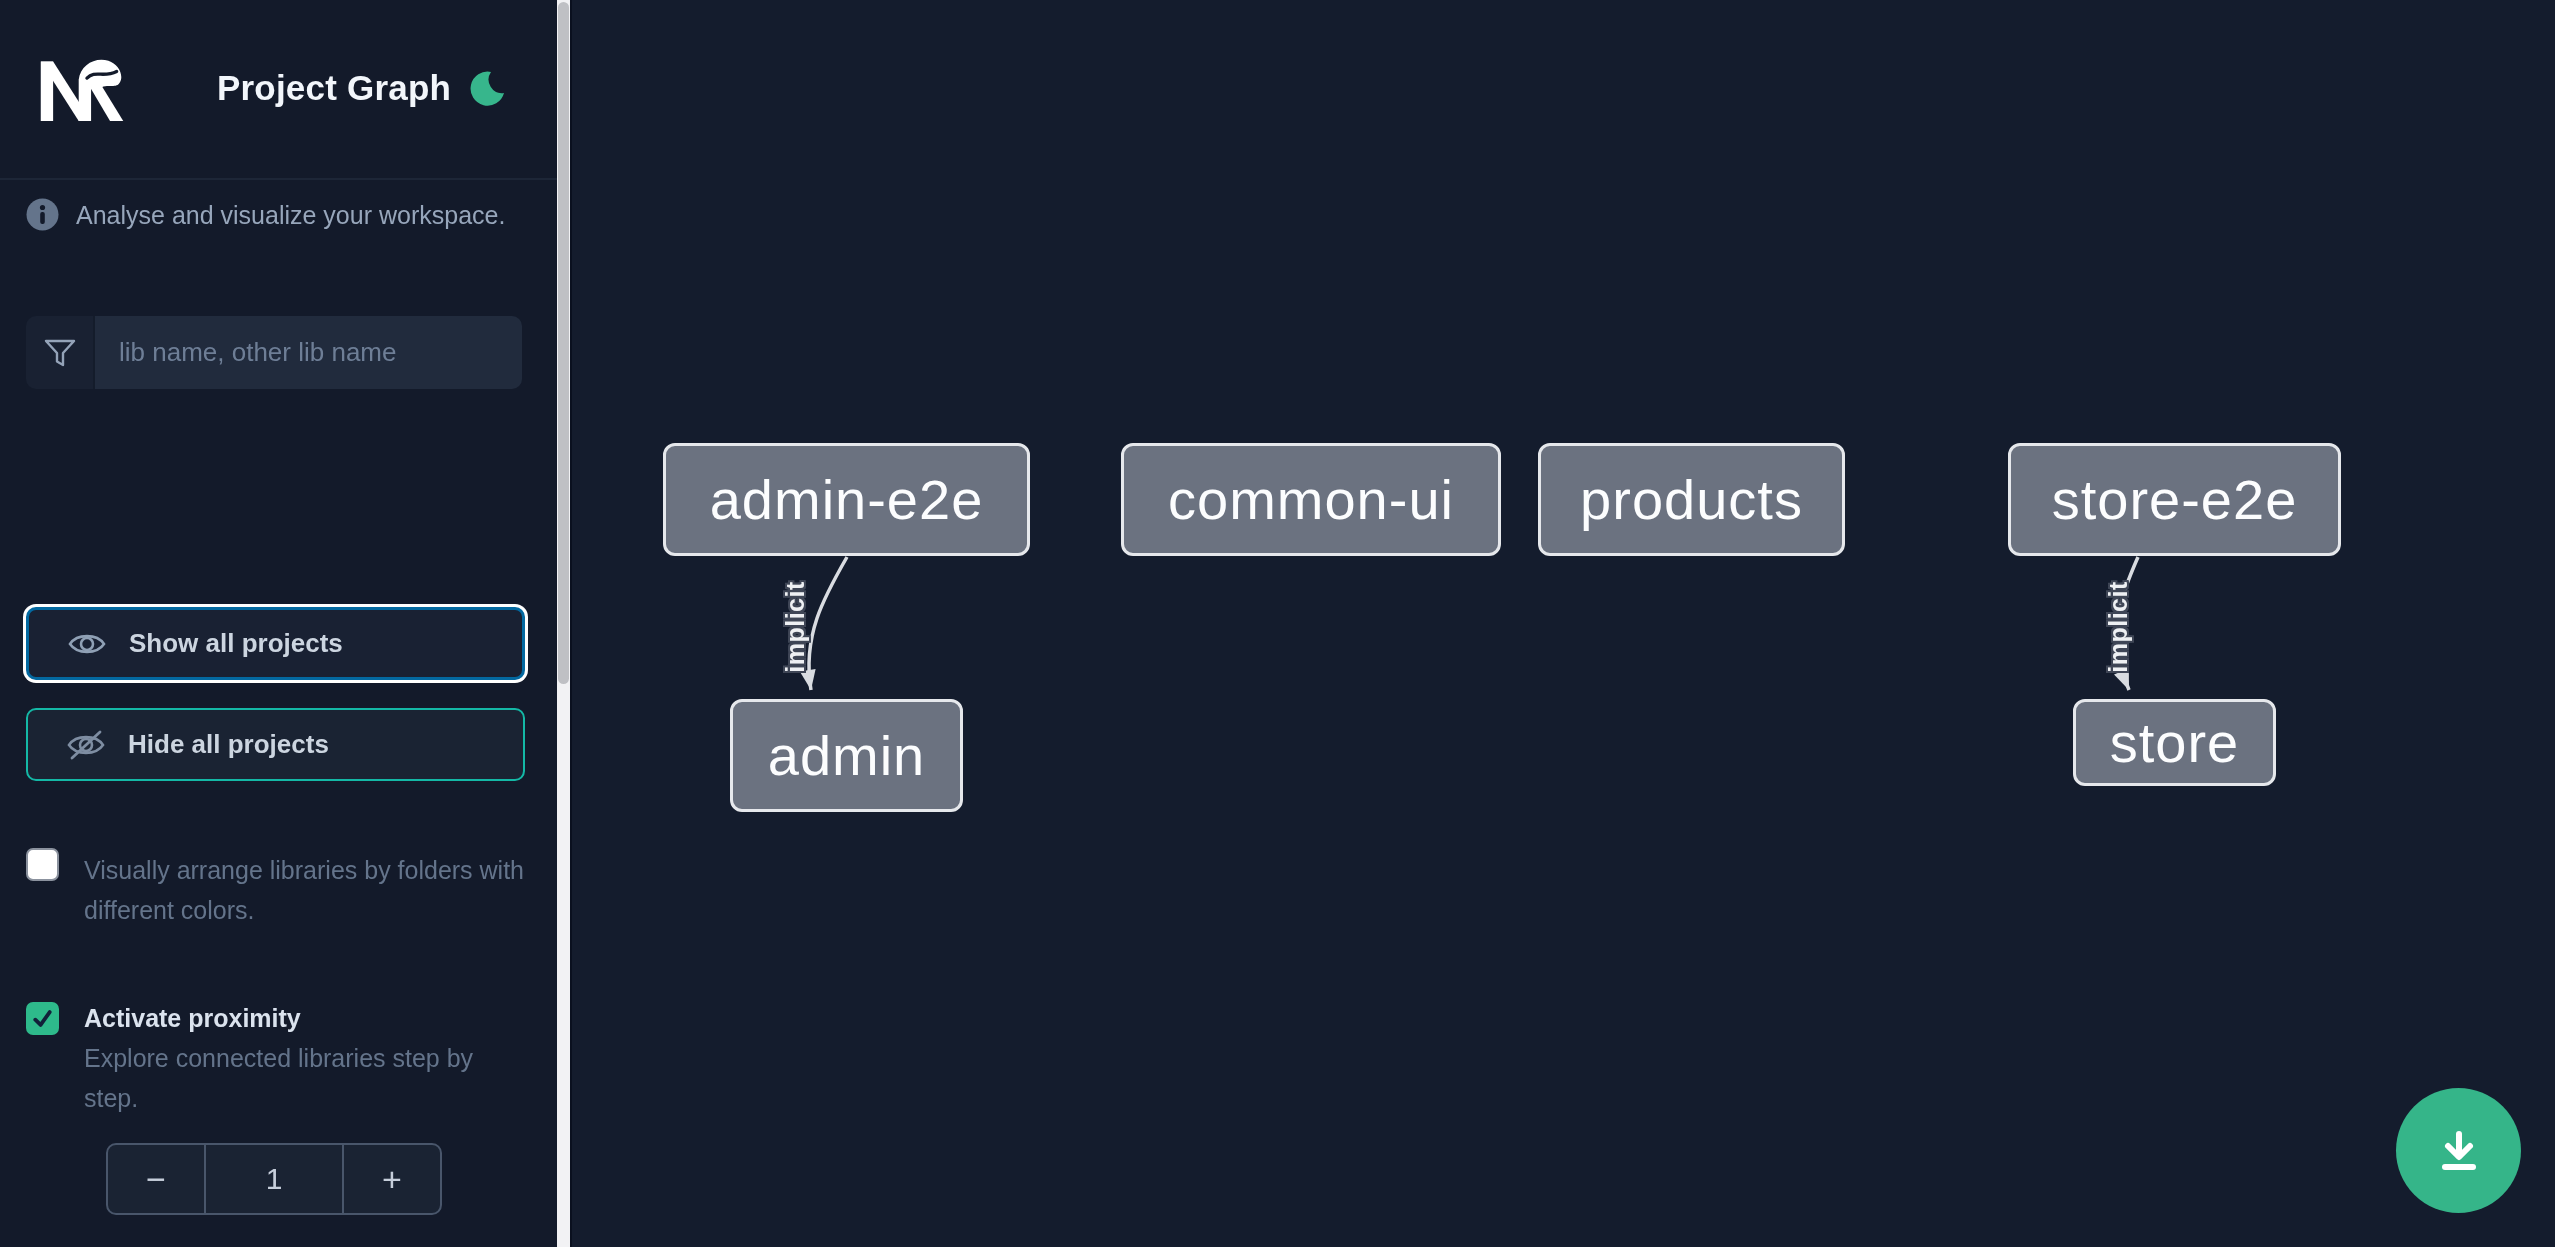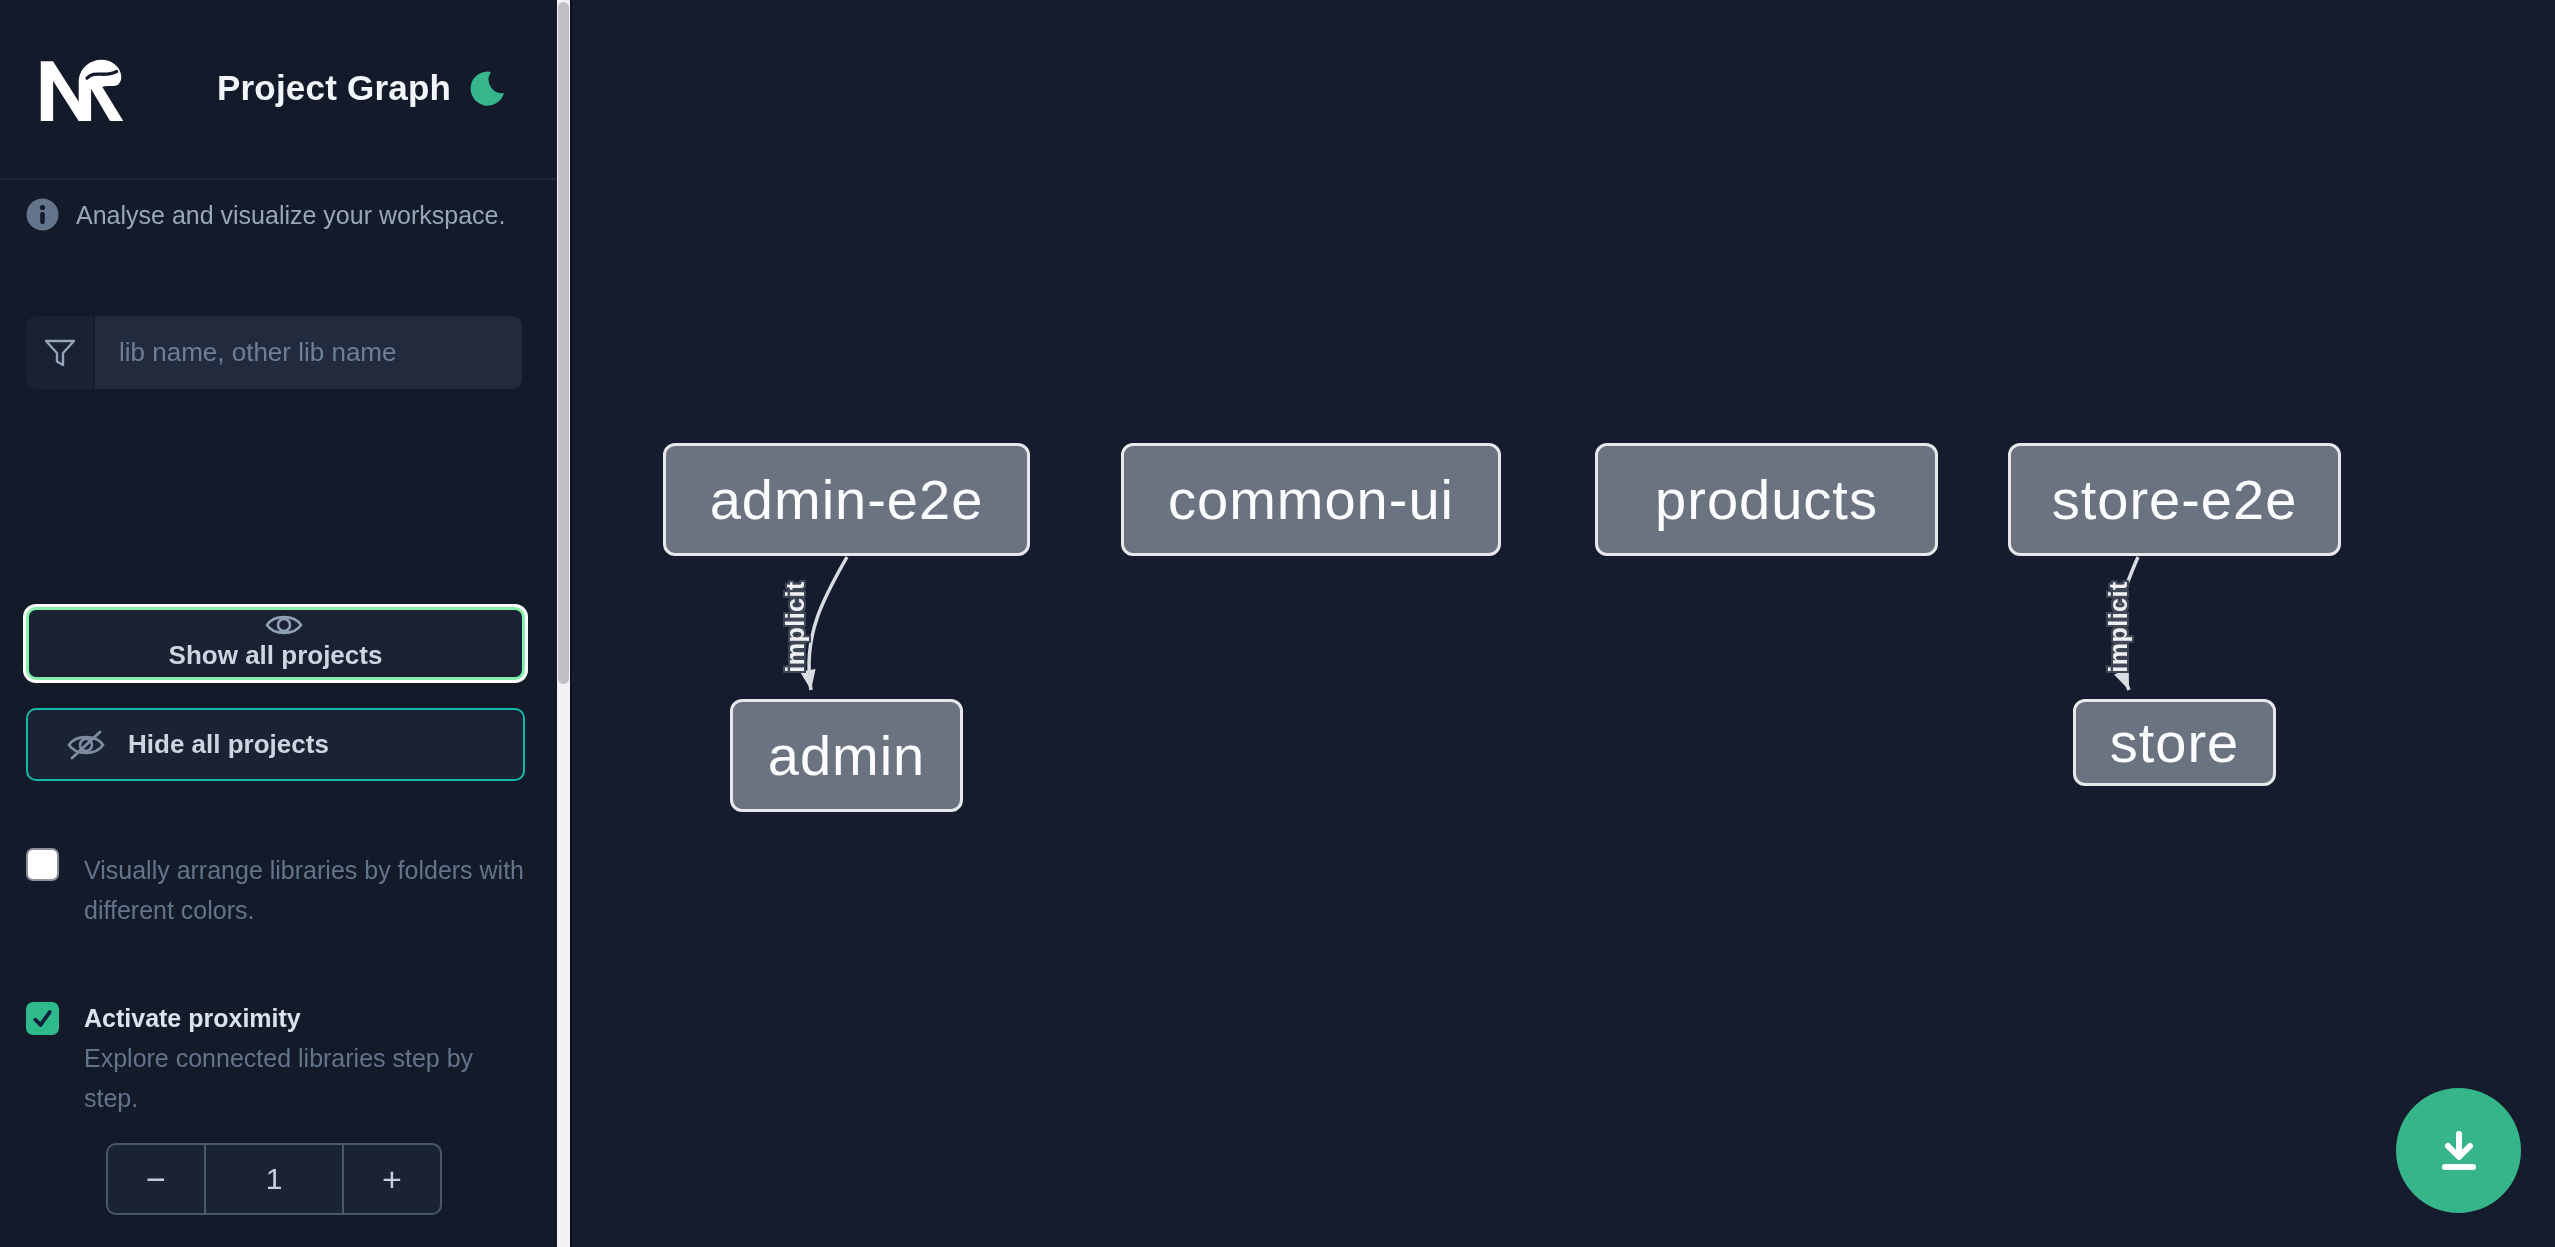--- a/index.html
+++ b/index.html
@@ -59,24 +59,23 @@
 
   .sb-btn {
     position: absolute; left: 26px; width: 499px; height: 73px;
     border-radius: 10px; background: #1a2333; border: 2px solid #14b8a6;
     display: flex; align-items: center; cursor: pointer;
     color: #ccd5e0; font-size: 26px; font-weight: 700;
     font-family: "Liberation Sans", sans-serif; text-align: left;
   }
   .sb-btn .btn-ico { margin: 0 22px 0 38px; display: flex; }
   .sb-btn-focus {
-    border: 3px solid #86efac;
+    border: 3px solid #0369a1;
     box-shadow: 0 0 0 3px #ffffff;
     background: #192133;
-    flex-direction: column;
   }
 
   .stepper {
     position: absolute; left: 106px; top: 1143px; width: 336px; height: 72px;
     display: flex; border: 2px solid #49566b; border-radius: 10px;
     background: #1a2333; overflow: hidden;
   }
   .step-btn {
     background: transparent; border: none; color: #c6cedb; font-size: 34px;
     cursor: pointer; font-family: "Liberation Sans", sans-serif;
@@ -229,21 +228,21 @@
       <defs>
         <marker id="arrow" viewBox="0 0 24 20" refX="22" refY="10" markerWidth="24" markerHeight="20" markerUnits="userSpaceOnUse" orient="auto">
           <path d="M2,2 L22,10 L2,18 Z" fill="#d9dce1"></path>
         </marker>
       </defs>
       <path d="M275,557 C252,597 230,636 239,690" fill="none" stroke="#d9dce1" stroke-width="3.5" marker-end="url(#arrow)"></path>
       <path d="M1566,557 C1549,596 1534,634 1557,690" fill="none" stroke="#d9dce1" stroke-width="3.5" marker-end="url(#arrow)"></path>
     </svg>
     <div class="node" style="left: 91px; top: 443px; width: 367px; height: 113px;">admin-e2e</div>
     <div class="node" style="left: 549px; top: 443px; width: 380px; height: 113px;">common-ui</div>
-    <div class="node" style="left: 1023px; top: 443px; width: 343px; height: 113px;">products</div>
+    <div class="node" style="left: 966px; top: 443px; width: 307px; height: 113px;">products</div>
     <div class="node" style="left: 1436px; top: 443px; width: 333px; height: 113px;">store-e2e</div>
     <div class="node" style="left: 158px; top: 699px; width: 233px; height: 113px;">admin</div>
     <div class="node" style="left: 1501px; top: 699px; width: 203px; height: 87px; border-radius: 12px;">store</div>
     <div class="edge-label" style="left: 223px; top: 627px;">implicit</div>
     <div class="edge-label" style="left: 1546px; top: 627px;">implicit</div>
   </div>
 
 <button class="fab">
   <svg width="52" height="52" viewBox="0 0 52 52">
     <line x1="26" y1="9" x2="26" y2="30" stroke="#ffffff" stroke-width="6" stroke-linecap="round"></line>

